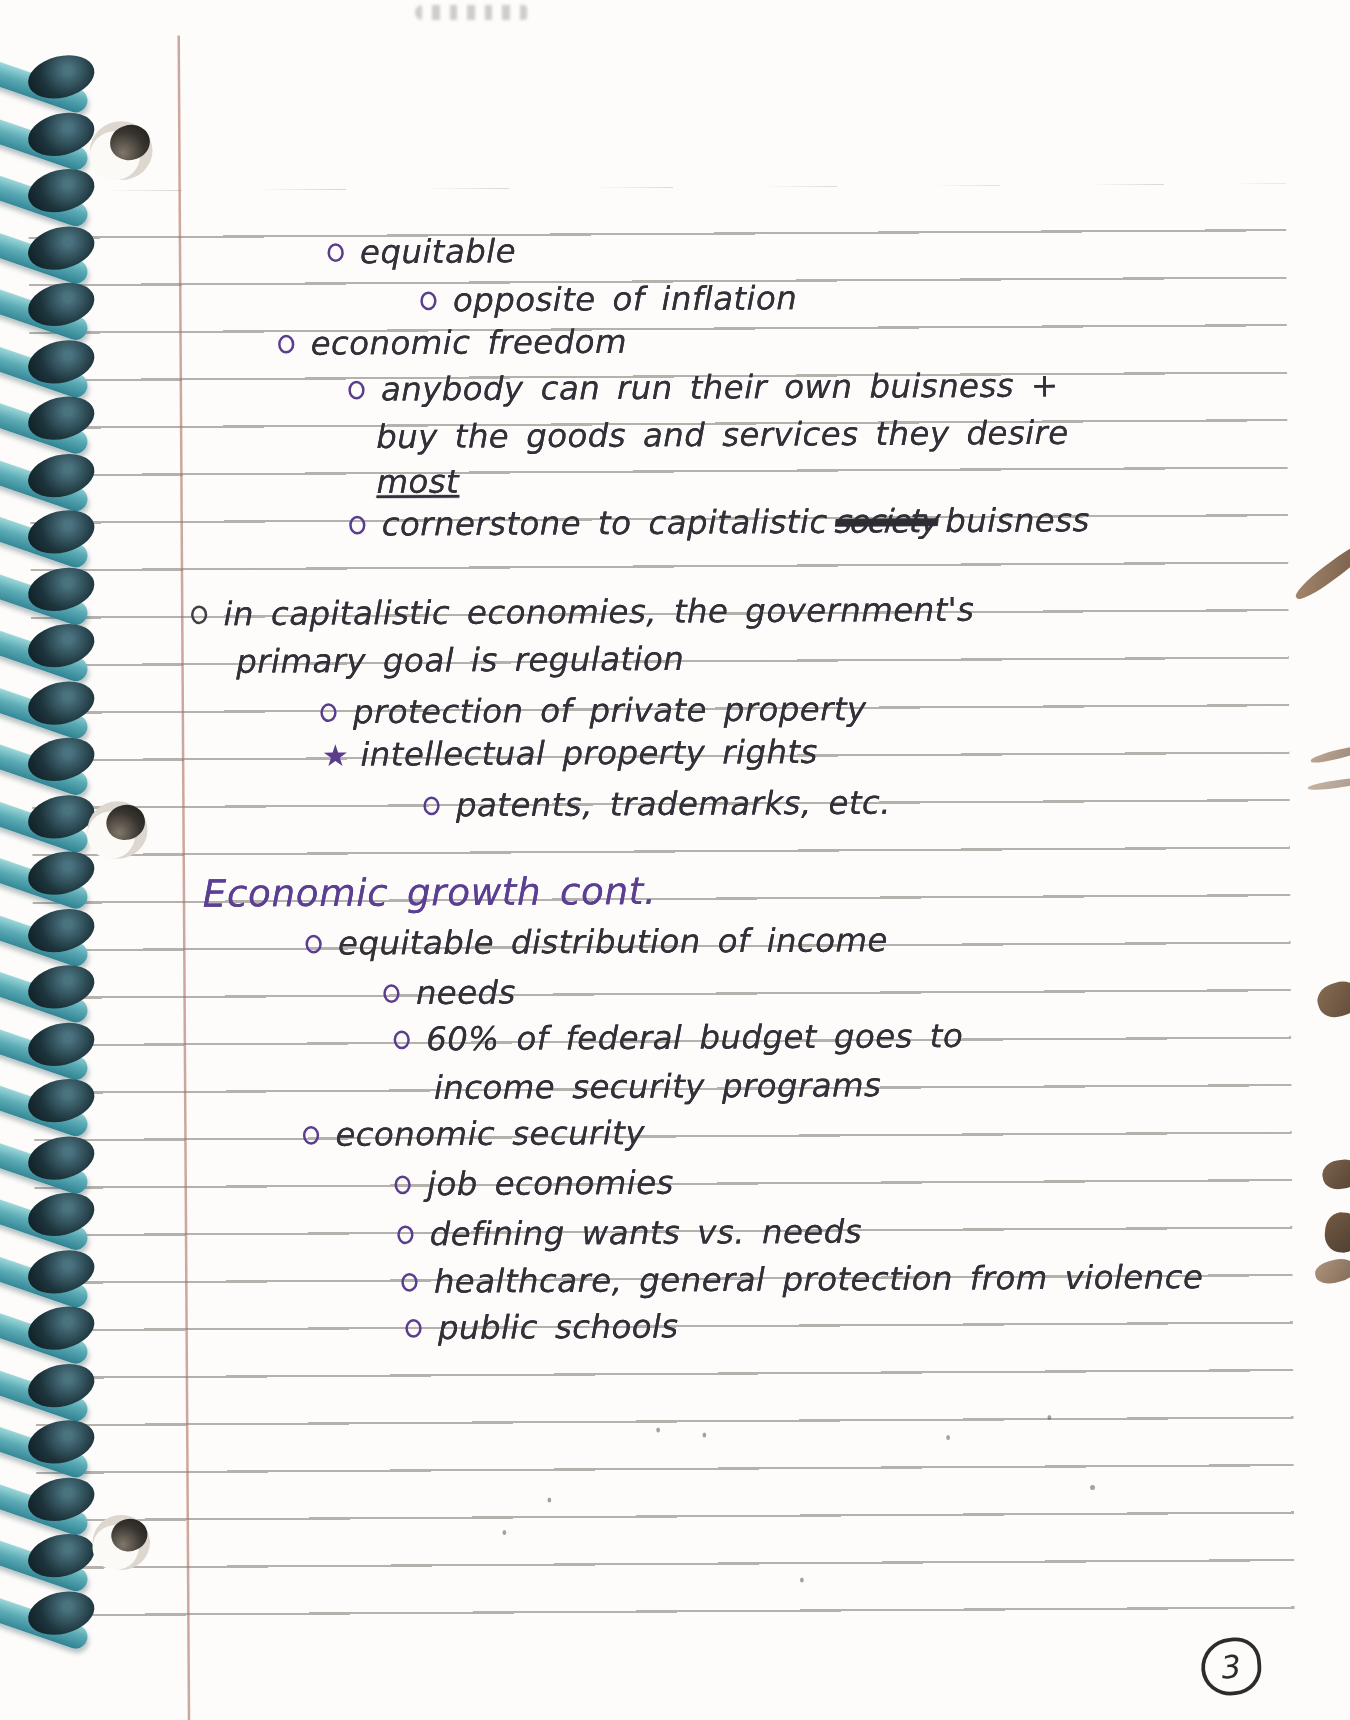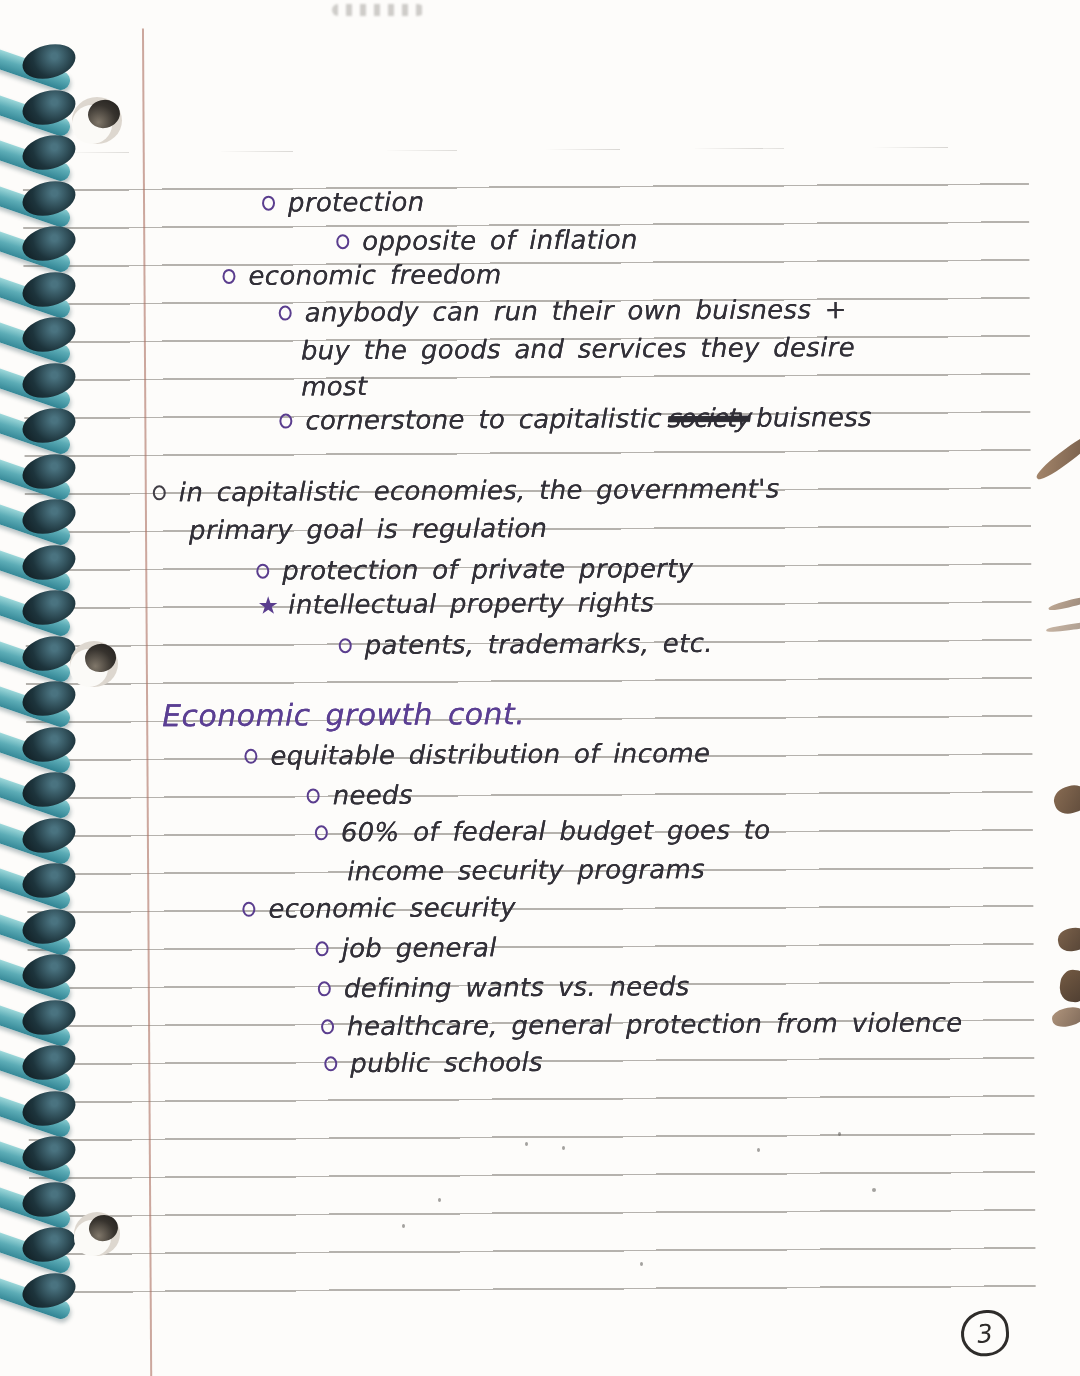--- a/index.html
+++ b/index.html
@@ -76,21 +76,21 @@
     text-decoration:line-through; text-decoration-thickness:6px;
     text-decoration-color:rgba(45,43,50,0.85);
     letter-spacing:-1.5px; transform:skewX(-7deg);
   }
   
   .p0  { left:265px; top:186px; }
   .p1  { left:339px; top:225px; }
   .p2  { left:225px; top:259px; }
   .p3  { left:281px; top:296px; }
   .p4  { left:303px; top:334px; }
-  .p5  { left:303px; top:370px; }
+  .p5  { left:303px; top:370px;text-decoration:underline; }
   .p6  { left:281px; top:404px; }
   .p7  { left:154px; top:475px; }
   .p8  { left:190px; top:513px; }
   .p9  { left:257px; top:554px; }
   .p10 { left:258px; top:588px; }
   .p11 { left:339px; top:629px; }
   .ph  { left:162px; top:696px; }
   .p12 { left:244px; top:739px; }
   .p13 { left:306px; top:779px; }
   .p14 { left:314px; top:816px; }
@@ -130,41 +130,41 @@
 </style>
 </head>
 <body>
 
 <div class="photo">
 
   <div class="page-content">
     <div class="ruled-lines"></div>
     <div class="margin-line"></div>
 
-    <div class="ln p0"><span class="bullet-ring"></span><span>protection</span></div>
+    <div class="ln p0"><span class="bullet-ring"></span><span>equitable</span></div>
     <div class="ln p1"><span class="bullet-ring"></span><span>opposite of inflation</span></div>
     <div class="ln p2"><span class="bullet-ring"></span><span>economic freedom</span></div>
     <div class="ln p3"><span class="bullet-ring"></span><span>anybody can run their own buisness +</span></div>
     <div class="ln p4"><span>buy the goods and services they desire</span></div>
     <div class="ln p5"><span>most</span></div>
     <div class="ln p6"><span class="bullet-ring"></span><span>cornerstone to capitalistic</span><span class="scribble">society</span><span>buisness</span></div>
     <div class="ln p7"><span class="bullet-ring dark"></span><span>in capitalistic economies, the government's</span></div>
     <div class="ln p8"><span>primary goal is regulation</span></div>
     <div class="ln p9"><span class="bullet-ring"></span><span>protection of private property</span></div>
     <div class="ln p10"><span class="star-glyph">★</span><span>intellectual property rights</span></div>
     <div class="ln p11"><span class="bullet-ring"></span><span>patents, trademarks, etc.</span></div>
 
     <div class="heading ph">Economic growth cont.</div>
 
     <div class="ln p12"><span class="bullet-ring"></span><span>equitable distribution of income</span></div>
     <div class="ln p13"><span class="bullet-ring"></span><span>needs</span></div>
     <div class="ln p14"><span class="bullet-ring"></span><span>60% of federal budget goes to</span></div>
     <div class="ln p15"><span>income security programs</span></div>
     <div class="ln p16"><span class="bullet-ring"></span><span>economic security</span></div>
-    <div class="ln p17"><span class="bullet-ring"></span><span>job general</span></div>
+    <div class="ln p17"><span class="bullet-ring"></span><span>job economies</span></div>
     <div class="ln p18"><span class="bullet-ring"></span><span>defining wants vs. needs</span></div>
     <div class="ln p19"><span class="bullet-ring"></span><span>healthcare, general protection from violence</span></div>
     <div class="ln p20"><span class="bullet-ring"></span><span>public schools</span></div>
 
     <div class="pagenum-circle">3</div>
   </div>
 
   <div class="spiral">
       <div class="coil" style="top: 46px;"></div>
       <div class="coil" style="top: 91.5px;"></div>

